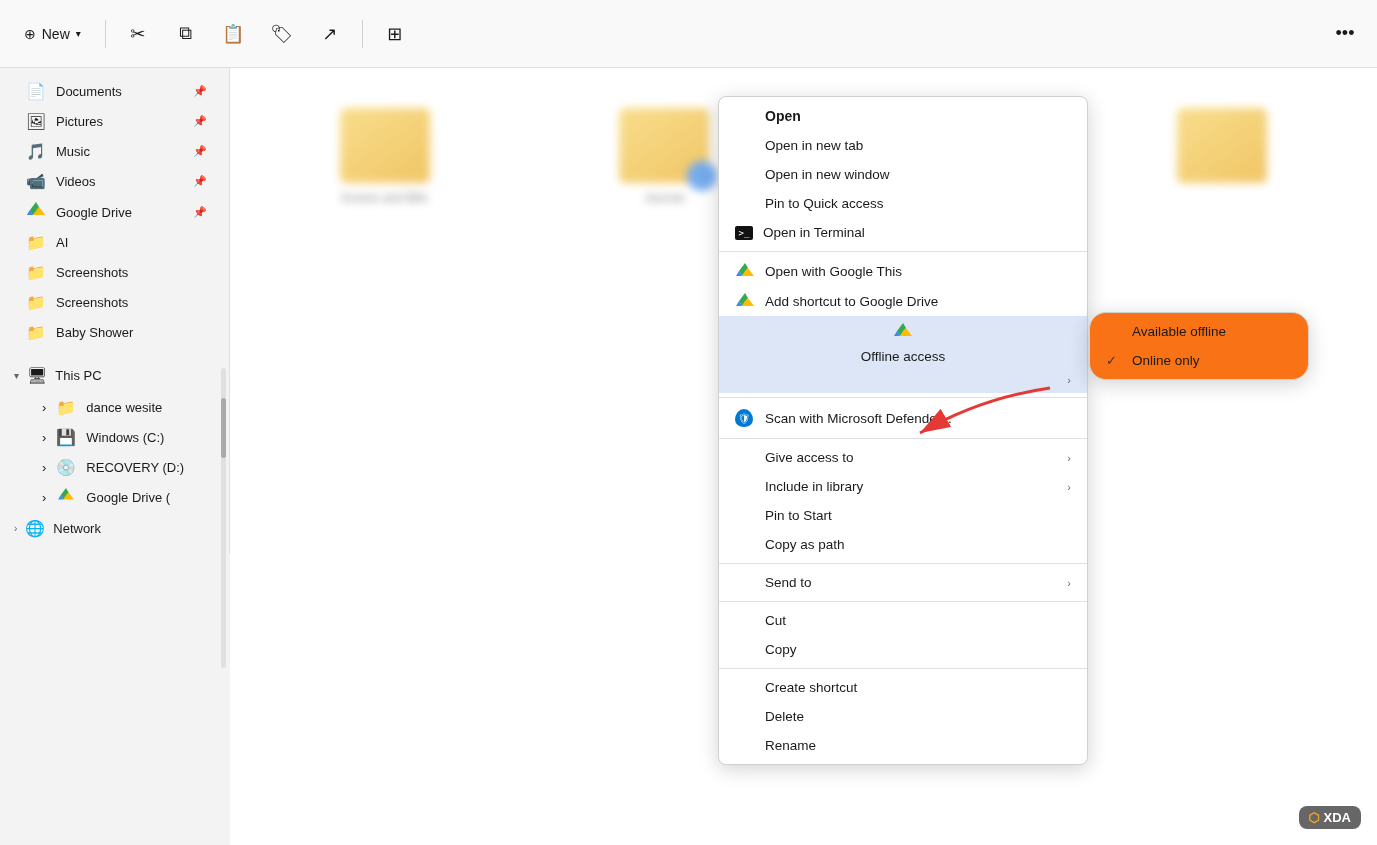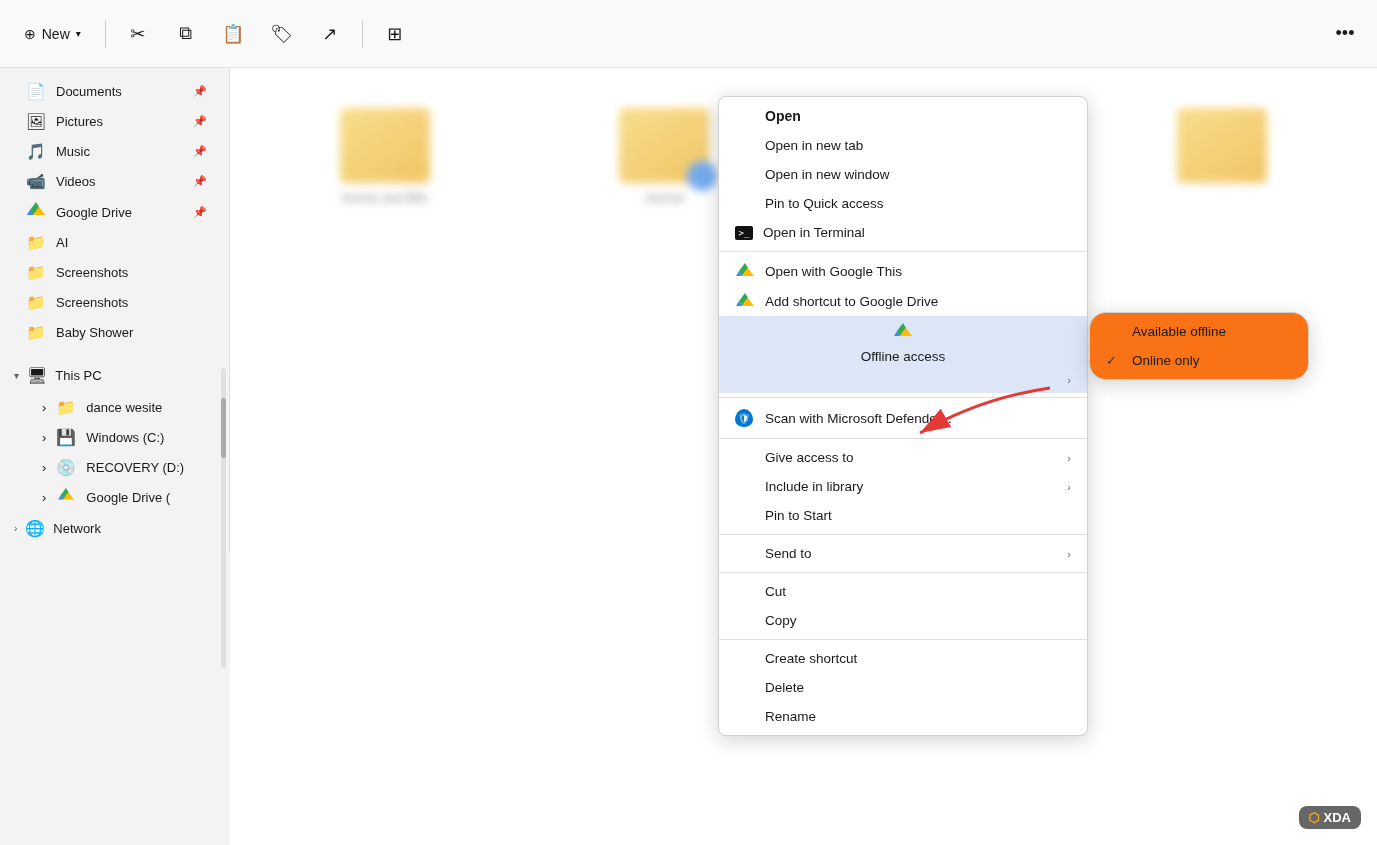--- a/index.html
+++ b/index.html
@@ -466,20 +466,24 @@
       </div>
       <div class="menu-item">
         <span class="item-icon"></span>
         <span class="item-text">Include in library</span>
         <span class="submenu-arrow">›</span>
       </div>
       <div class="menu-item">
         <span class="item-icon"></span>
         <span class="item-text">Pin to Start</span>
       </div>
+      <div class="menu-item">
+        <span class="item-icon"></span>
+        <span class="item-text">Copy as path</span>
+      </div>
 
       <div class="menu-separator"></div>
 
       <div class="menu-item">
         <span class="item-icon"></span>
         <span class="item-text">Send to</span>
         <span class="submenu-arrow">›</span>
       </div>
 
       <div class="menu-separator"></div>

